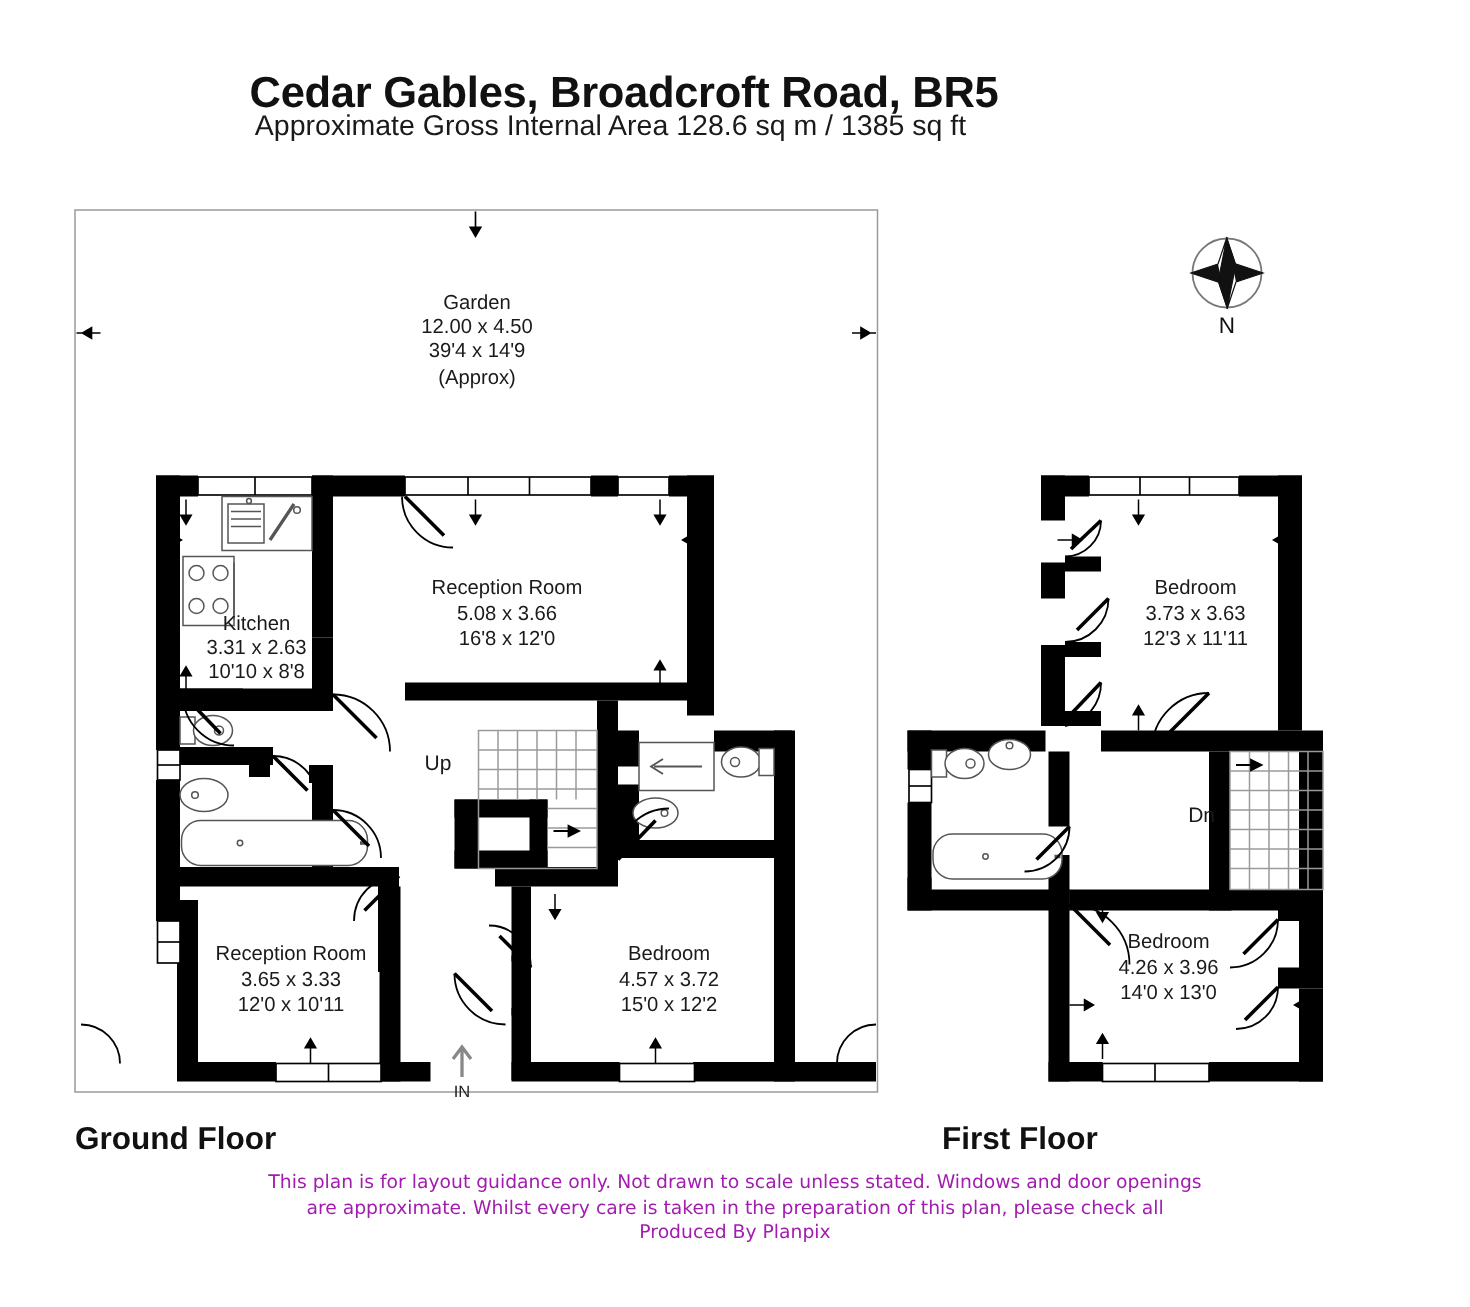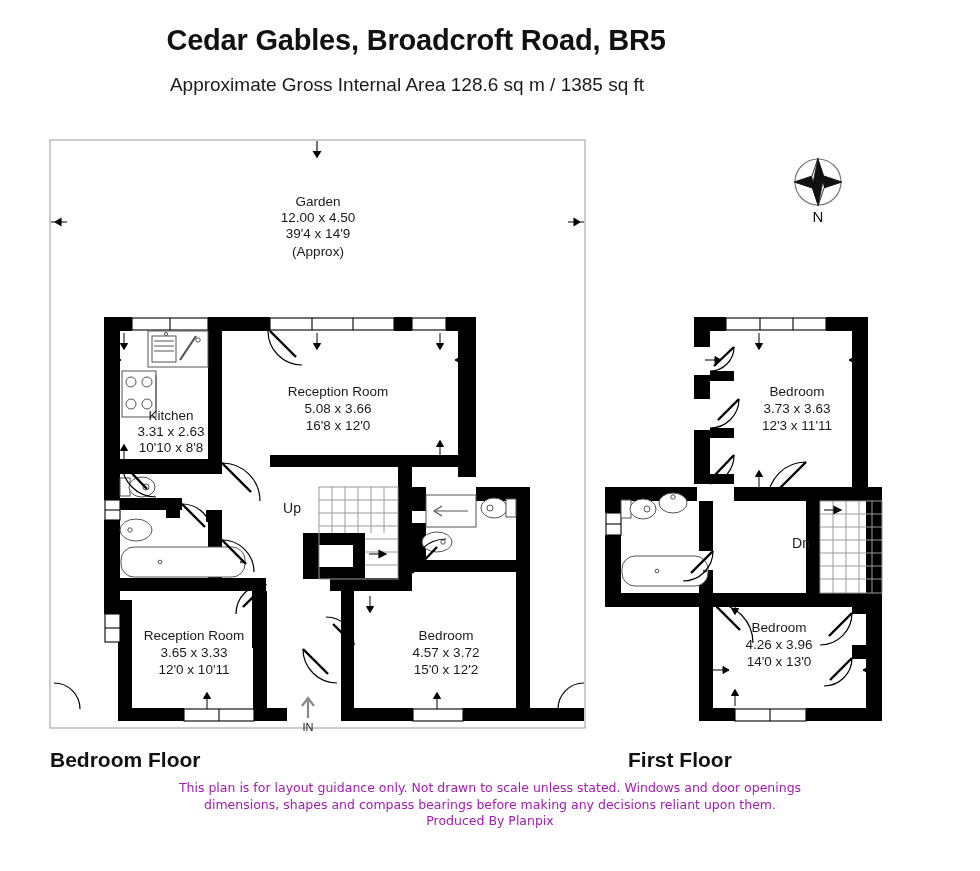--- a/index.html
+++ b/index.html
@@ -17,21 +17,21 @@
     position: relative;
   }
   #plan-root {
     position: relative;
     width: 980px;
     height: 871px;
   }
   .title {
     position: absolute;
     left: 0;
-    top: 24px;
+    top: 46px;
     width: 832px;
     text-align: center;
     font-size: 29px;
     font-weight: bold;
     letter-spacing: -0.2px;
     color: #111;
   }
   .subtitle {
     position: absolute;
     left: 0;
@@ -453,22 +453,22 @@
       <circle cx="818" cy="182" r="23" fill="none" stroke="#777" stroke-width="1.2"></circle>
       <path d="M818,158 L824,176 L842,182 L824,188 L818,206 L812,188 L794,182 L812,176 Z" fill="#111" stroke="none"></path>
       <path d="M818,158 L812,176 L794,182 L812,188 Z" fill="#ffffff" stroke="#111" stroke-width="0.8"></path>
       <path d="M818,206 L824,188 L842,182 L824,176 Z" fill="#ffffff" stroke="#111" stroke-width="0.8"></path>
       <path d="M818,158 L824,176 L842,182 L824,188 Z" fill="#111"></path>
       <path d="M818,206 L812,188 L794,182 L812,176 Z" fill="#111"></path>
     </g>
     <text class="compass-n" x="818" y="222" text-anchor="middle">N</text>
   </svg>
 
-  <div class="floor-label" id="ground-floor-label">Bedroom Floor</div>
+  <div class="floor-label" id="ground-floor-label">Ground Floor</div>
   <div class="floor-label" id="first-floor-label">First Floor</div>
 
   <div class="footer">
     <div>This plan is for layout guidance only. Not drawn to scale unless stated. Windows and door openings</div>
-    <div>dimensions, shapes and compass bearings before making any decisions reliant upon them.</div>
+    <div>are approximate. Whilst every care is taken in the preparation of this plan, please check all</div>
     <div>Produced By Planpix</div>
   </div>
 
 </div>
 
 </body></html>

